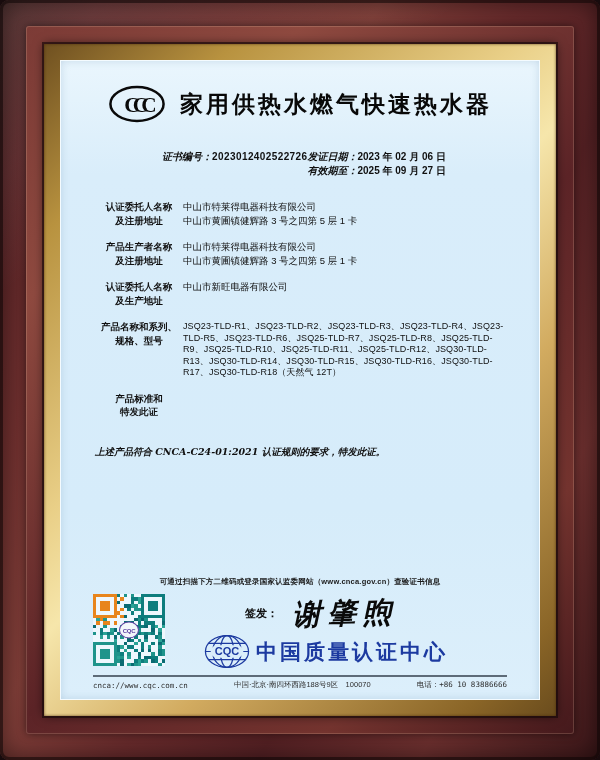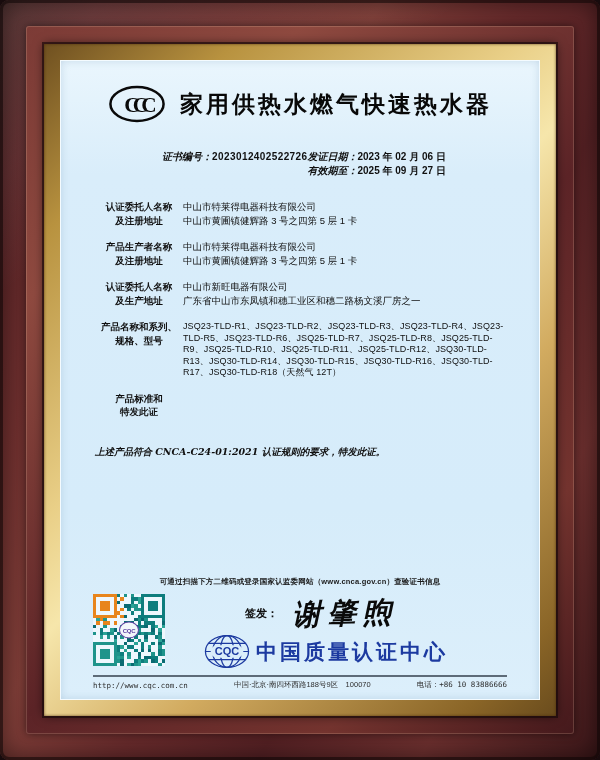--- a/index.html
+++ b/index.html
@@ -135,21 +135,20 @@
       </div>
     </div>
 
     <div class="frow">
       <div class="flabel">
         <div>认证委托人名称</div>
         <div>及生产地址</div>
       </div>
       <div class="fvalue">
         <div>中山市新旺电器有限公司</div>
-        <div>广东省中山市东凤镇和穗工业区和穗二路杨文溪厂房之一</div>
       </div>
     </div>
 
     <div class="frow">
       <div class="flabel">
         <div>产品名称和系列、</div>
         <div>规格、型号</div>
       </div>
       <div class="fvalue">
         <div class="models">JSQ23-TLD-R1、JSQ23-TLD-R2、JSQ23-TLD-R3、JSQ23-TLD-R4、JSQ23-TLD-R5、JSQ23-TLD-R6、JSQ25-TLD-R7、JSQ25-TLD-R8、JSQ25-TLD-R9、JSQ25-TLD-R10、JSQ25-TLD-R11、JSQ25-TLD-R12、JSQ30-TLD-R13、JSQ30-TLD-R14、JSQ30-TLD-R15、JSQ30-TLD-R16、JSQ30-TLD-R17、JSQ30-TLD-R18（天然气 12T）</div>
@@ -436,18 +435,18 @@
           <rect x="7" y="11.5" width="34" height="13" rx="6.5" fill="#d9edfa"></rect>
           <text x="24" y="22" text-anchor="middle" font-family="Liberation Sans, sans-serif" font-weight="bold" font-size="11.5" fill="#1c3aa0">CQC</text>
         </svg>
         <span class="org-name">中国质量认证中心</span>
       </div>
     </div>
   </div>
 
   <hr class="footer-rule">
   <div class="footer">
-    <span>http://www.cqc.com.cn</span>
+    <span>cnca://www.cqc.com.cn</span>
     <span class="mid">中国·北京·南四环西路188号9区　100070</span>
     <span>电话：+86 10 83886666</span>
   </div>
 
 </div>
 
 </body></html>

